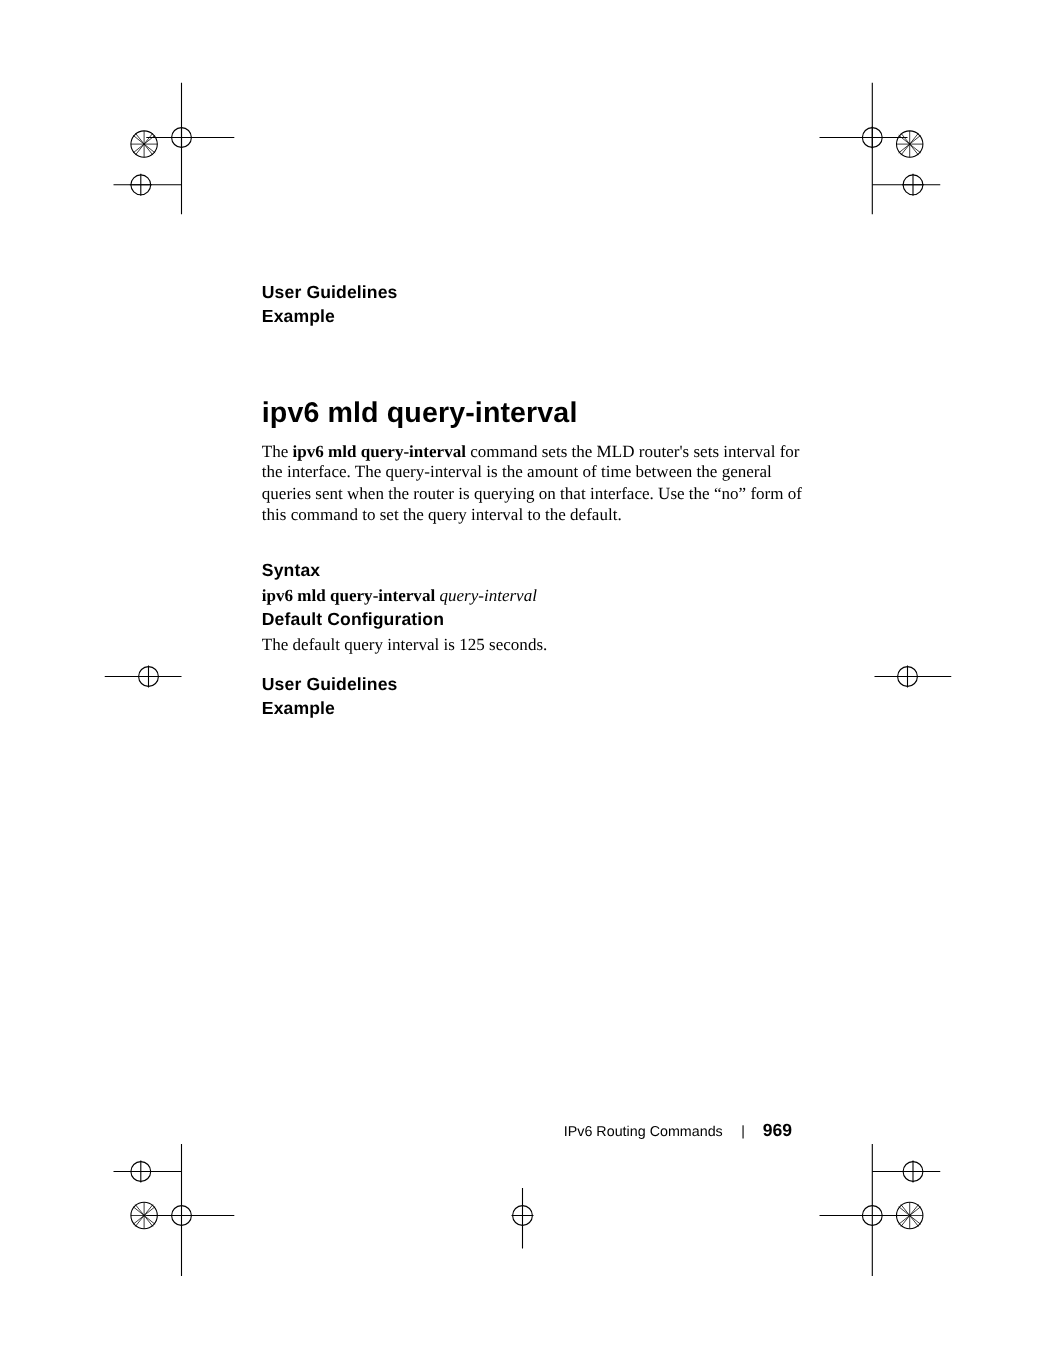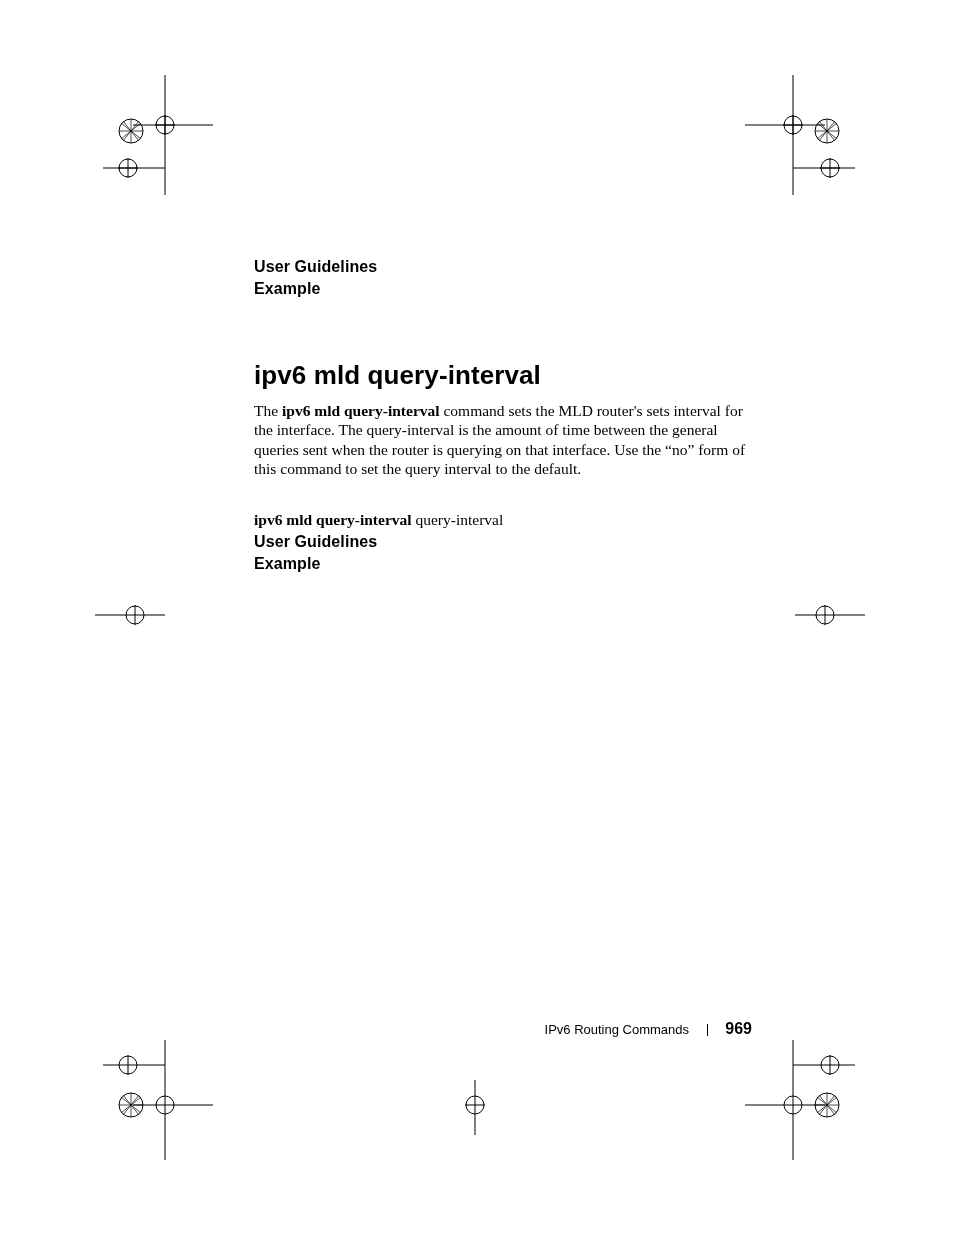--- a/index.html
+++ b/index.html
@@ -8,21 +8,21 @@
     width: 954px;
     height: 1235px;
     background: #fff;
     font-family: Georgia, "Times New Roman", serif;
     color: #000;
     position: relative;
     overflow: hidden;
   }
   .content {
     position: absolute;
-    left: 254px;
+    left: 238px;
     top: 258px;
     width: 500px;
   }
   .section-head {
     font-family: "Helvetica Neue", Arial, sans-serif;
     font-weight: 700;
     font-size: 16px;
     margin: 0 0 4px 0;
     letter-spacing: 0.1px;
   }
@@ -38,39 +38,38 @@
     font-size: 26px;
     margin: 0 0 10px 0;
     letter-spacing: 0.1px;
   }
   .syntax-line {
     font-family: Georgia, "Times New Roman", serif;
     font-size: 15.5px;
     margin: 0 0 4px 0;
   }
   .bold { font-weight: 700; }
-  .ital { }
+  .ital { font-style: italic; }
   ul.bullets {
     margin: 6px 0 18px 0;
     padding: 0 0 0 28px;
   }
   ul.bullets li {
     font-family: Georgia, "Times New Roman", serif;
     font-size: 15.5px;
     padding-left: 4px;
   }
   .footer {
     position: absolute;
     top: 1020px;
     left: 0;
     width: 720px;
     text-align: right;
     font-family: "Helvetica Neue", Arial, sans-serif;
     font-size: 13px;
-    padding-left: 32px;
   }
   .footer .sep {
     display: inline-block;
     width: 1px;
     height: 12px;
     background: #000;
     vertical-align: -2px;
     margin: 0 14px;
   }
   .footer .page {
@@ -214,24 +213,27 @@
   <div class="gap-large"></div>
 
   <h1 class="command-title">ipv6 mld query-interval</h1>
 
   <p class="body-text">
     <span>The </span><span class="bold">ipv6 mld query-interval</span><span> command sets the MLD router's sets interval for the interface. The query-interval is the amount of time between the general queries sent when the router is querying on that interface. Use the “no” form of this command to set the query interval to the default.</span>
   </p>
 
   <div class="gap-med"></div>
 
+  <div class="section-head">Syntax</div>
   <p class="syntax-line">
     <span class="bold">ipv6 mld query-interval </span><span class="ital">query-interval</span>
   </p>
 
+  <div class="section-head">Default Configuration</div>
+  <p class="body-text">The default query interval is 125 seconds.</p>
 
 
   <div class="section-head">User Guidelines</div>
 
   <div class="section-head">Example</div>
 
 </div>
 
 <div class="footer">
   <span>IPv6 Routing Commands</span>

